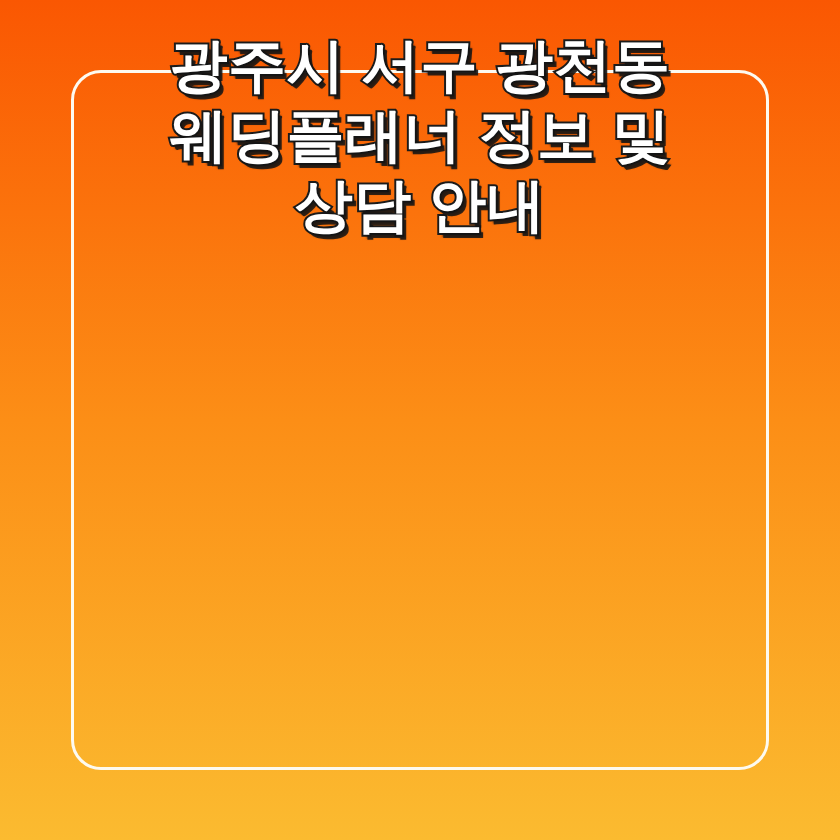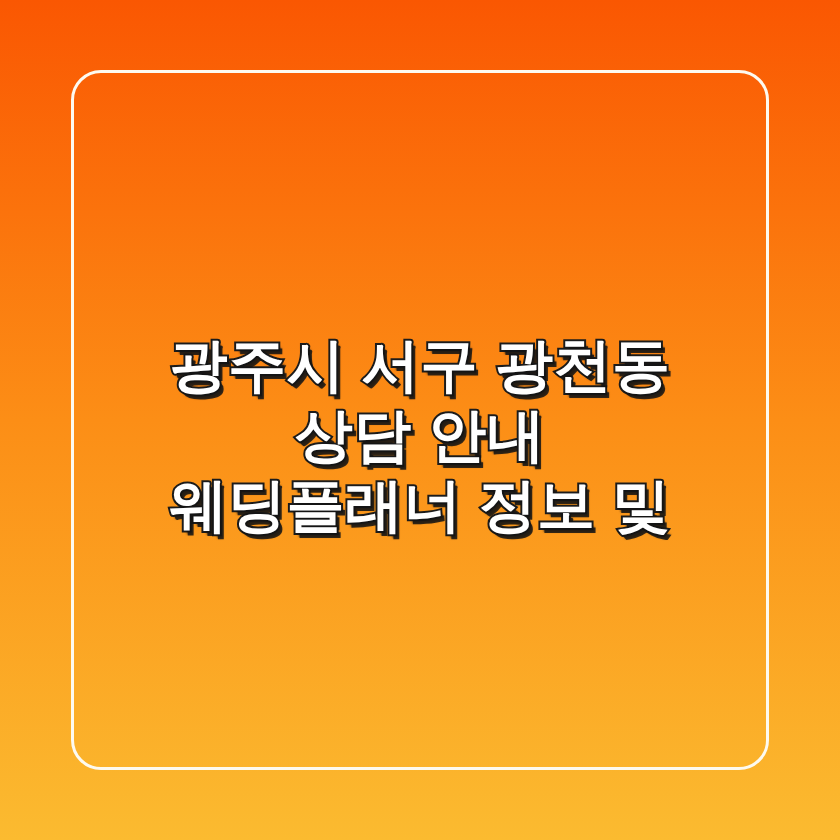--- a/index.html
+++ b/index.html
@@ -50,21 +50,20 @@
   
   #headline {
     position: absolute;
     left: 0;
     right: 0;
     top: 0;
     bottom: 0;
     display: flex;
     flex-direction: column;
     align-items: center;
-    justify-content: center;
     padding: 0 90px;
     box-sizing: border-box;
     z-index: 2;
   }
 
   .headline-line {
     display: block;
     width: 100%;
     text-align: center;
     font-family: "Liberation Sans", "DejaVu Sans", sans-serif;
@@ -90,18 +89,18 @@
 </head>
 <body>
 
 <div id="banner" style="background: linear-gradient(rgb(250, 87, 2) 0%, rgb(252, 142, 22) 50%, rgb(251, 187, 48) 100%);">
 
   <div id="frame" style="border-color: rgb(253, 250, 240); border-width: 3px; border-radius: 30px; left: 71px; top: 70px; width: 698px; height: 700px;"></div>
 
   <div id="headline">
     <div id="headline-inner">
       <span class="headline-line" style="color: rgb(255, 255, 255); -webkit-text-stroke: 4px rgb(27, 27, 27);">광주시 서구 광천동</span>
+      <span class="headline-line" style="color: rgb(255, 255, 255); -webkit-text-stroke: 4px rgb(27, 27, 27);">웨딩플래너 정보 및</span>
       <span class="headline-line" style="color: rgb(255, 255, 255); -webkit-text-stroke: 4px rgb(27, 27, 27);">상담 안내</span>
-      <span class="headline-line" style="color: rgb(255, 255, 255); -webkit-text-stroke: 4px rgb(27, 27, 27);">웨딩플래너 정보 및</span>
     </div>
   </div>
 
 </div>
 
 </body></html>

